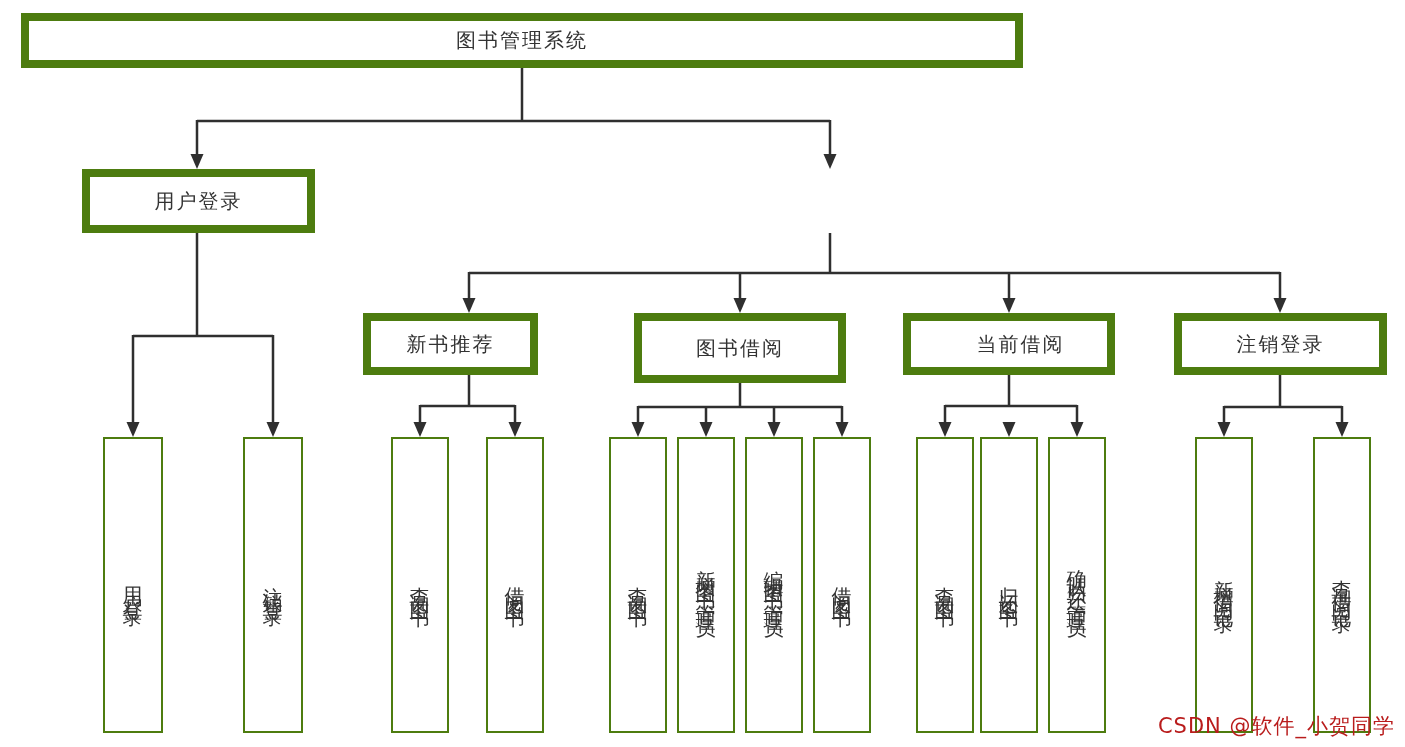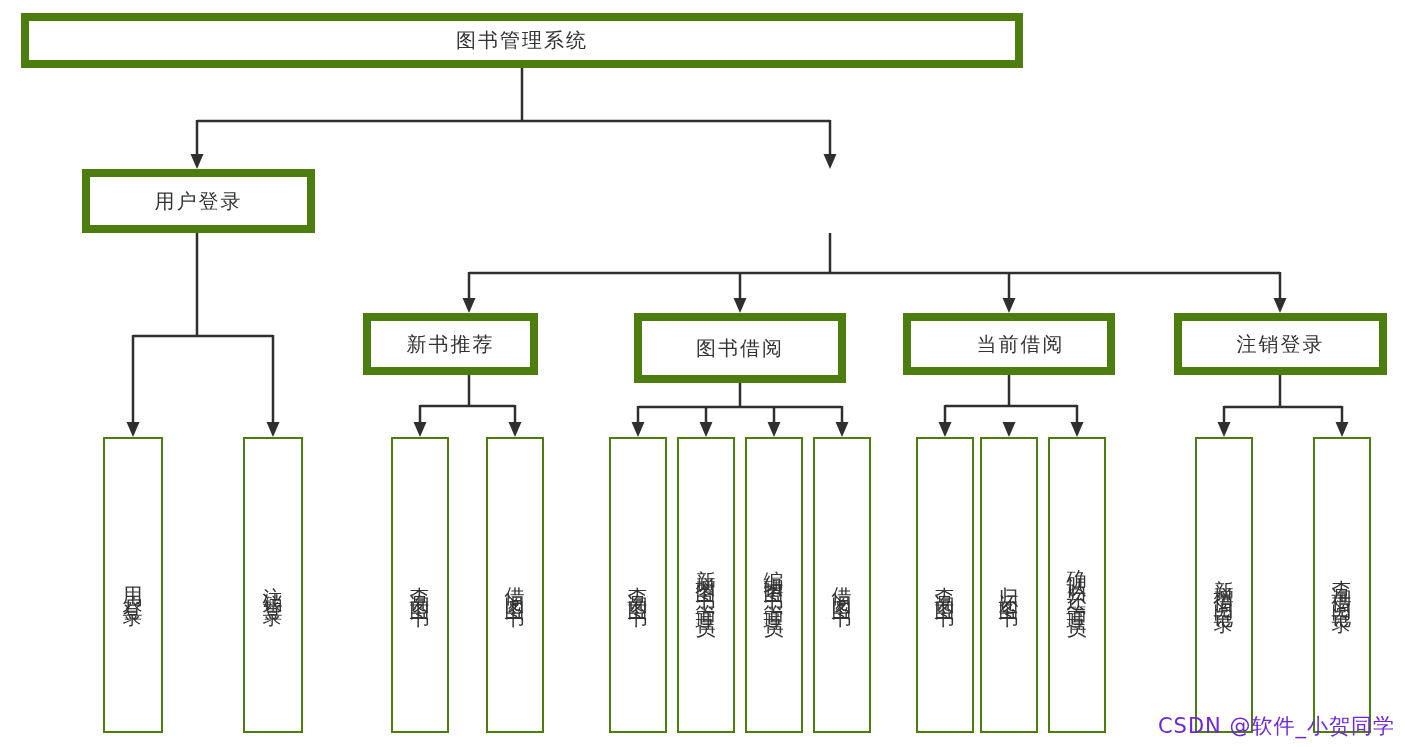--- a/index.html
+++ b/index.html
@@ -31,21 +31,21 @@
     writing-mode:vertical-rl;
     text-orientation:mixed;
     letter-spacing:7px;
     font-size:20px;
     line-height:1;
   }
   .watermark {
     position:absolute;
     right:10px; bottom:7px;
     font-size:21px;
-    color:#6d28d9;
+    color:#b91c1c;
     letter-spacing:1px;
     z-index:6;
     white-space:nowrap;
   }
 </style>
 </head>
 <body>
 
 <div id="canvas">
 

